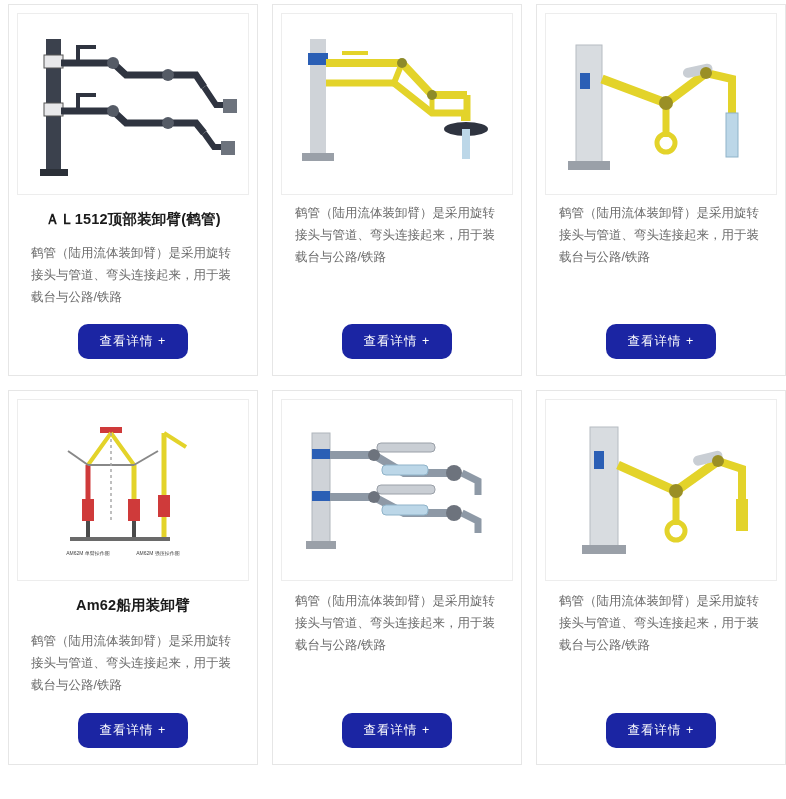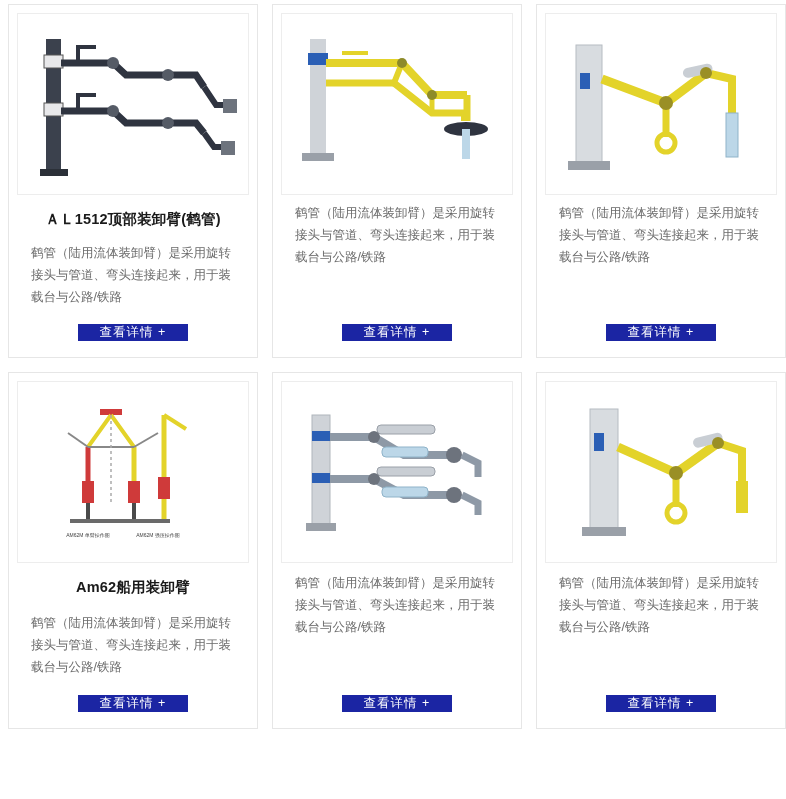--- a/index.html
+++ b/index.html
@@ -57,22 +57,22 @@
     line-height: 1.75;
     margin: 8px 14px 0 14px;
     flex: 1 1 auto;
   }
   .detail-btn {
     margin-top: 16px;
     background: #1b25a3;
     color: #ffffff;
     font-size: 12.5px;
     border: none;
-    border-radius: 0;
-    padding: 0 22px;
+    border-radius: 10px;
+    padding: 9px 22px;
     cursor: pointer;
     font-family: "Liberation Sans", sans-serif;
     letter-spacing: 1px;
   }
   .row2 .card-desc { margin-top: 10px; }
 </style>
 </head>
 <body>
 
 <div class="grid">

